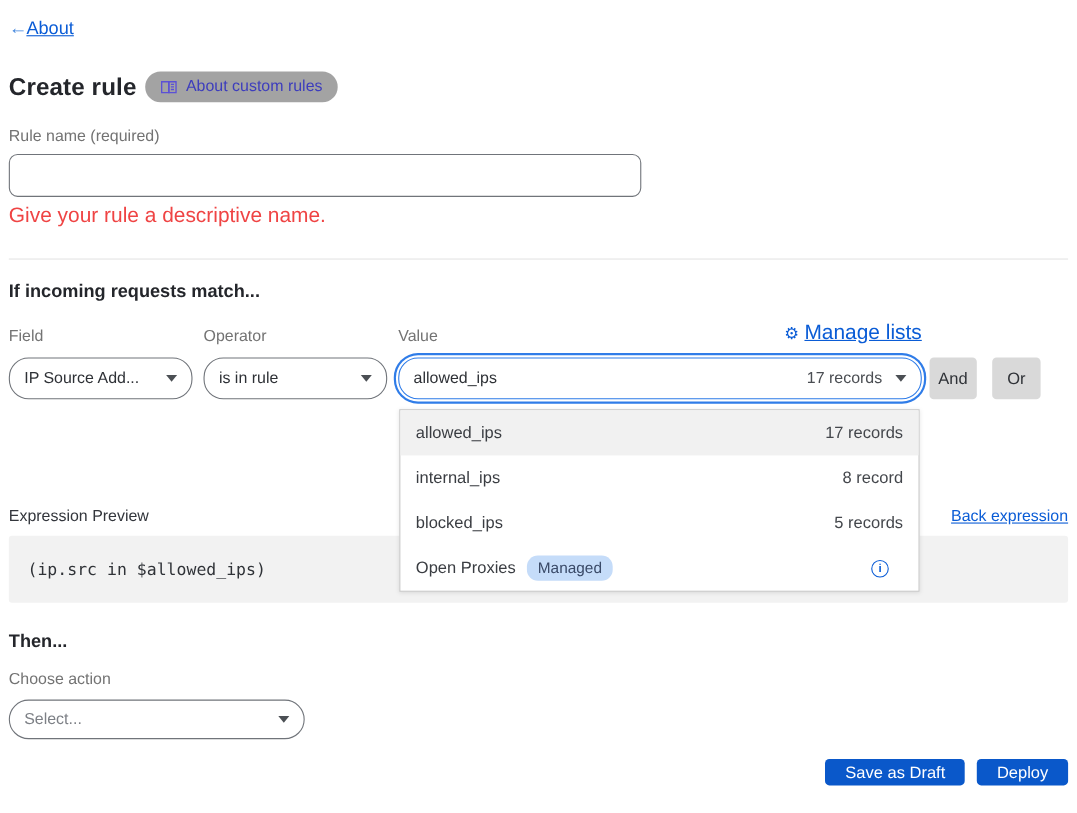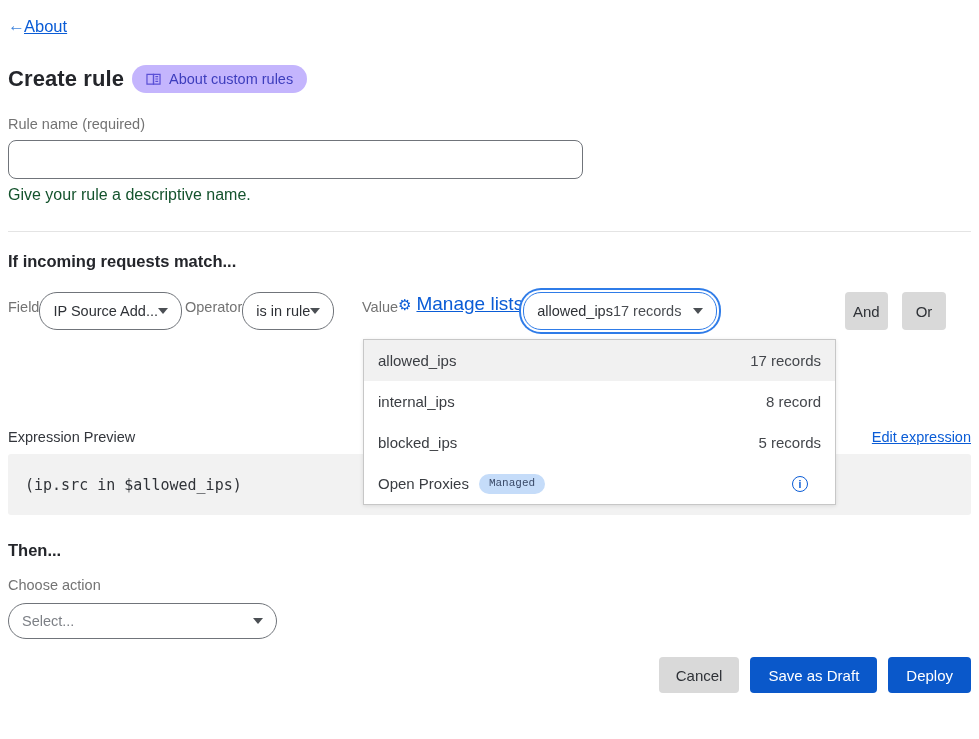--- a/index.html
+++ b/index.html
@@ -8,36 +8,36 @@
 
   
   .back-row { padding-top: 16px; }
   .back-link { display: inline-flex; align-items: center; font-size: 16.5px; color: #0a5cd6; text-decoration: none; cursor: pointer; }
   .back-arrow { color: #4286dd; text-decoration: none; font-size: 17px; margin-right: -1px; }
   .back-text { text-decoration: underline; }
 
   
   .title-row { margin-top: 29px; display: flex; align-items: center; gap: 8px; }
   h1 { font-size: 22px; font-weight: 700; color: #24262b; letter-spacing: 0.1px; }
-  .about-badge { display: inline-flex; align-items: center; gap: 8px; height: 28px; padding: 0 14px; border-radius: 14px; background: #c4b5fd; color: #3d3dbd; font-size: 14.5px; cursor: pointer; }
+  .about-badge { display: inline-flex; align-items: center; gap: 8px; height: 28px; padding: 0 14px; border-radius: 14px; background: #a3a3a3; color: #3d3dbd; font-size: 14.5px; cursor: pointer; }
   .book-icon { width: 15px; height: 14px; }
 
   .field-label { font-size: 14.5px; color: #737373; line-height: 15px; }
   .rule-label { margin-top: 24px; }
   .rule-input { margin-top: 8px; display: block; width: 575px; height: 39px; border: 1px solid #70747a; border-radius: 8px; font-size: 15px; padding: 0 12px; color: #2e3136; outline: none; }
-  .helper { margin-top: 7px; font-size: 16px; color: #14532d; }
+  .helper { margin-top: 7px; font-size: 19px; color: #ef4444; }
 
   .divider { margin-top: 27px; border: none; border-top: 1px solid #e4e4e4; }
 
   h2 { font-size: 16.5px; font-weight: 700; color: #24262b; }
   .match-title { margin-top: 20px; }
 
   
   .cond-row { margin-top: 21px; display: flex; align-items: flex-end; }
-  .col { display: flex; flex-direction: row; align-items: center; }
+  .col { display: flex; flex-direction: column; }
   .col-label { height: 18px; margin-bottom: 11px; display: flex; align-items: flex-end; }
   .label-row { height: 18px; margin-bottom: 11px; display: flex; justify-content: space-between; align-items: flex-end; }
   .select { height: 38px; border: 1px solid #70747a; border-radius: 18px; background: #fff; display: flex; align-items: center; padding: 0 13px; font-size: 14.5px; color: #2e3136; cursor: pointer; }
   .sel-text { flex: 1; white-space: nowrap; overflow: hidden; }
   .chevron { width: 0; height: 0; border-left: 5px solid transparent; border-right: 5px solid transparent; border-top: 6px solid #4b4f54; flex: none; }
   .field-col { width: 167px; }
   .op-col { width: 167px; margin-left: 10px; }
   .value-col { width: 476px; margin-left: 10px; position: relative; }
   .manage-link { display: inline-flex; align-items: center; gap: 5px; font-size: 19px; color: #0a5cd6; cursor: pointer; }
   .gear::before { content: "\2699"; font-size: 15px; color: #0a5cd6; }
@@ -47,38 +47,38 @@
 
   .gray-btn { height: 38px; border: none; border-radius: 4px; background: #d9d9d9; color: #2f3237; font-size: 15px; font-family: inherit; cursor: pointer; }
   .and-btn { margin-left: 7px; padding: 0 8px; }
   .or-btn { margin-left: 14px; padding: 0 14px; }
 
   
   .dropdown { position: absolute; top: calc(100% + 9px); left: 1px; right: 2px; background: #fff; border: 1px solid #c7c7c7; box-shadow: 0 1px 4px rgba(0,0,0,0.10); z-index: 10; }
   .dd-row { height: 41px; display: flex; align-items: center; padding: 0 14px; font-size: 15px; color: #3a3d42; cursor: pointer; }
   .dd-row.highlighted { background: #f1f1f1; }
   .dd-count { margin-left: auto; color: #44474c; }
-  .managed-badge { margin-left: 10px; background: #c5dcf9; color: #3a4a68; font-size: 11px; line-height: 1; padding: 4px 10px 5px; border-radius: 10px; font-family: Liberation Mono, monospace; }
+  .managed-badge { margin-left: 10px; background: #c5dcf9; color: #3a4a68; font-size: 14px; line-height: 1; padding: 4px 10px 5px; border-radius: 10px; }
   .info-icon { margin-left: auto; margin-right: 13px; width: 16px; height: 16px; border: 1.5px solid #0a5cd6; border-radius: 50%; color: #0a5cd6; display: flex; align-items: center; justify-content: center; cursor: pointer; }
   .info-icon::before { content: "i"; font-size: 10.5px; font-weight: 700; }
 
   
   .expr-head { margin-top: 99px; display: flex; justify-content: space-between; align-items: center; font-size: 14.5px; color: #33363c; }
   .edit-link { color: #0a5cd6; text-decoration: underline; cursor: pointer; font-size: 14.5px; }
   .code-block { margin-top: 9px; height: 61px; background: #f2f2f2; border-radius: 3px; display: flex; align-items: center; padding: 0 17px; font-family: "DejaVu Sans Mono", monospace; font-size: 15px; color: #303338; }
 
   .then-title { margin-top: 26px; }
   .action-label { margin-top: 18px; }
   .action-select { margin-top: 10px; width: 269px; height: 36px; }
   .placeholder { flex: 1; color: #7d8086; }
 
   
   .footer { margin-top: 18px; display: flex; justify-content: flex-end; gap: 11px; }
   .footer .gray-btn { height: 36px; padding: 0 17px; }
-  .blue-btn { height: 36px; border: none; border-radius: 4px; background: #0a58ca; color: #fff; font-size: 15px; font-family: inherit; padding: 0 18px; cursor: pointer; }
+  .blue-btn { height: 24px; border: none; border-radius: 4px; background: #0a58ca; color: #fff; font-size: 15px; font-family: inherit; padding: 0 18px; cursor: pointer; }
 </style>
 </head>
 <body>
 
 <div class="page">
 
   <div class="back-row">
     <a class="back-link">
       <span class="back-arrow">←</span>
       <span class="back-text">About</span>
@@ -152,32 +152,31 @@
           <span class="info-icon"></span>
         </div>
       </div>
     </div>
     <button class="gray-btn and-btn">And</button>
     <button class="gray-btn or-btn">Or</button>
   </div>
 
   <div class="expr-head">
     <span>Expression Preview</span>
-    <a class="edit-link">Edit expression</a>
+    <a class="edit-link">Back expression</a>
   </div>
   <div class="code-block">
     <code>(ip.src in $allowed_ips)</code>
   </div>
 
   <h2 class="then-title">Then...</h2>
   <div class="field-label action-label">Choose action</div>
   <div class="select action-select">
     <span class="placeholder">Select...</span>
     <span class="chevron"></span>
   </div>
 
   <div class="footer">
-    <button class="gray-btn">Cancel</button>
     <button class="blue-btn">Save as Draft</button>
     <button class="blue-btn">Deploy</button>
   </div>
 
 </div>
 
 </body></html>

